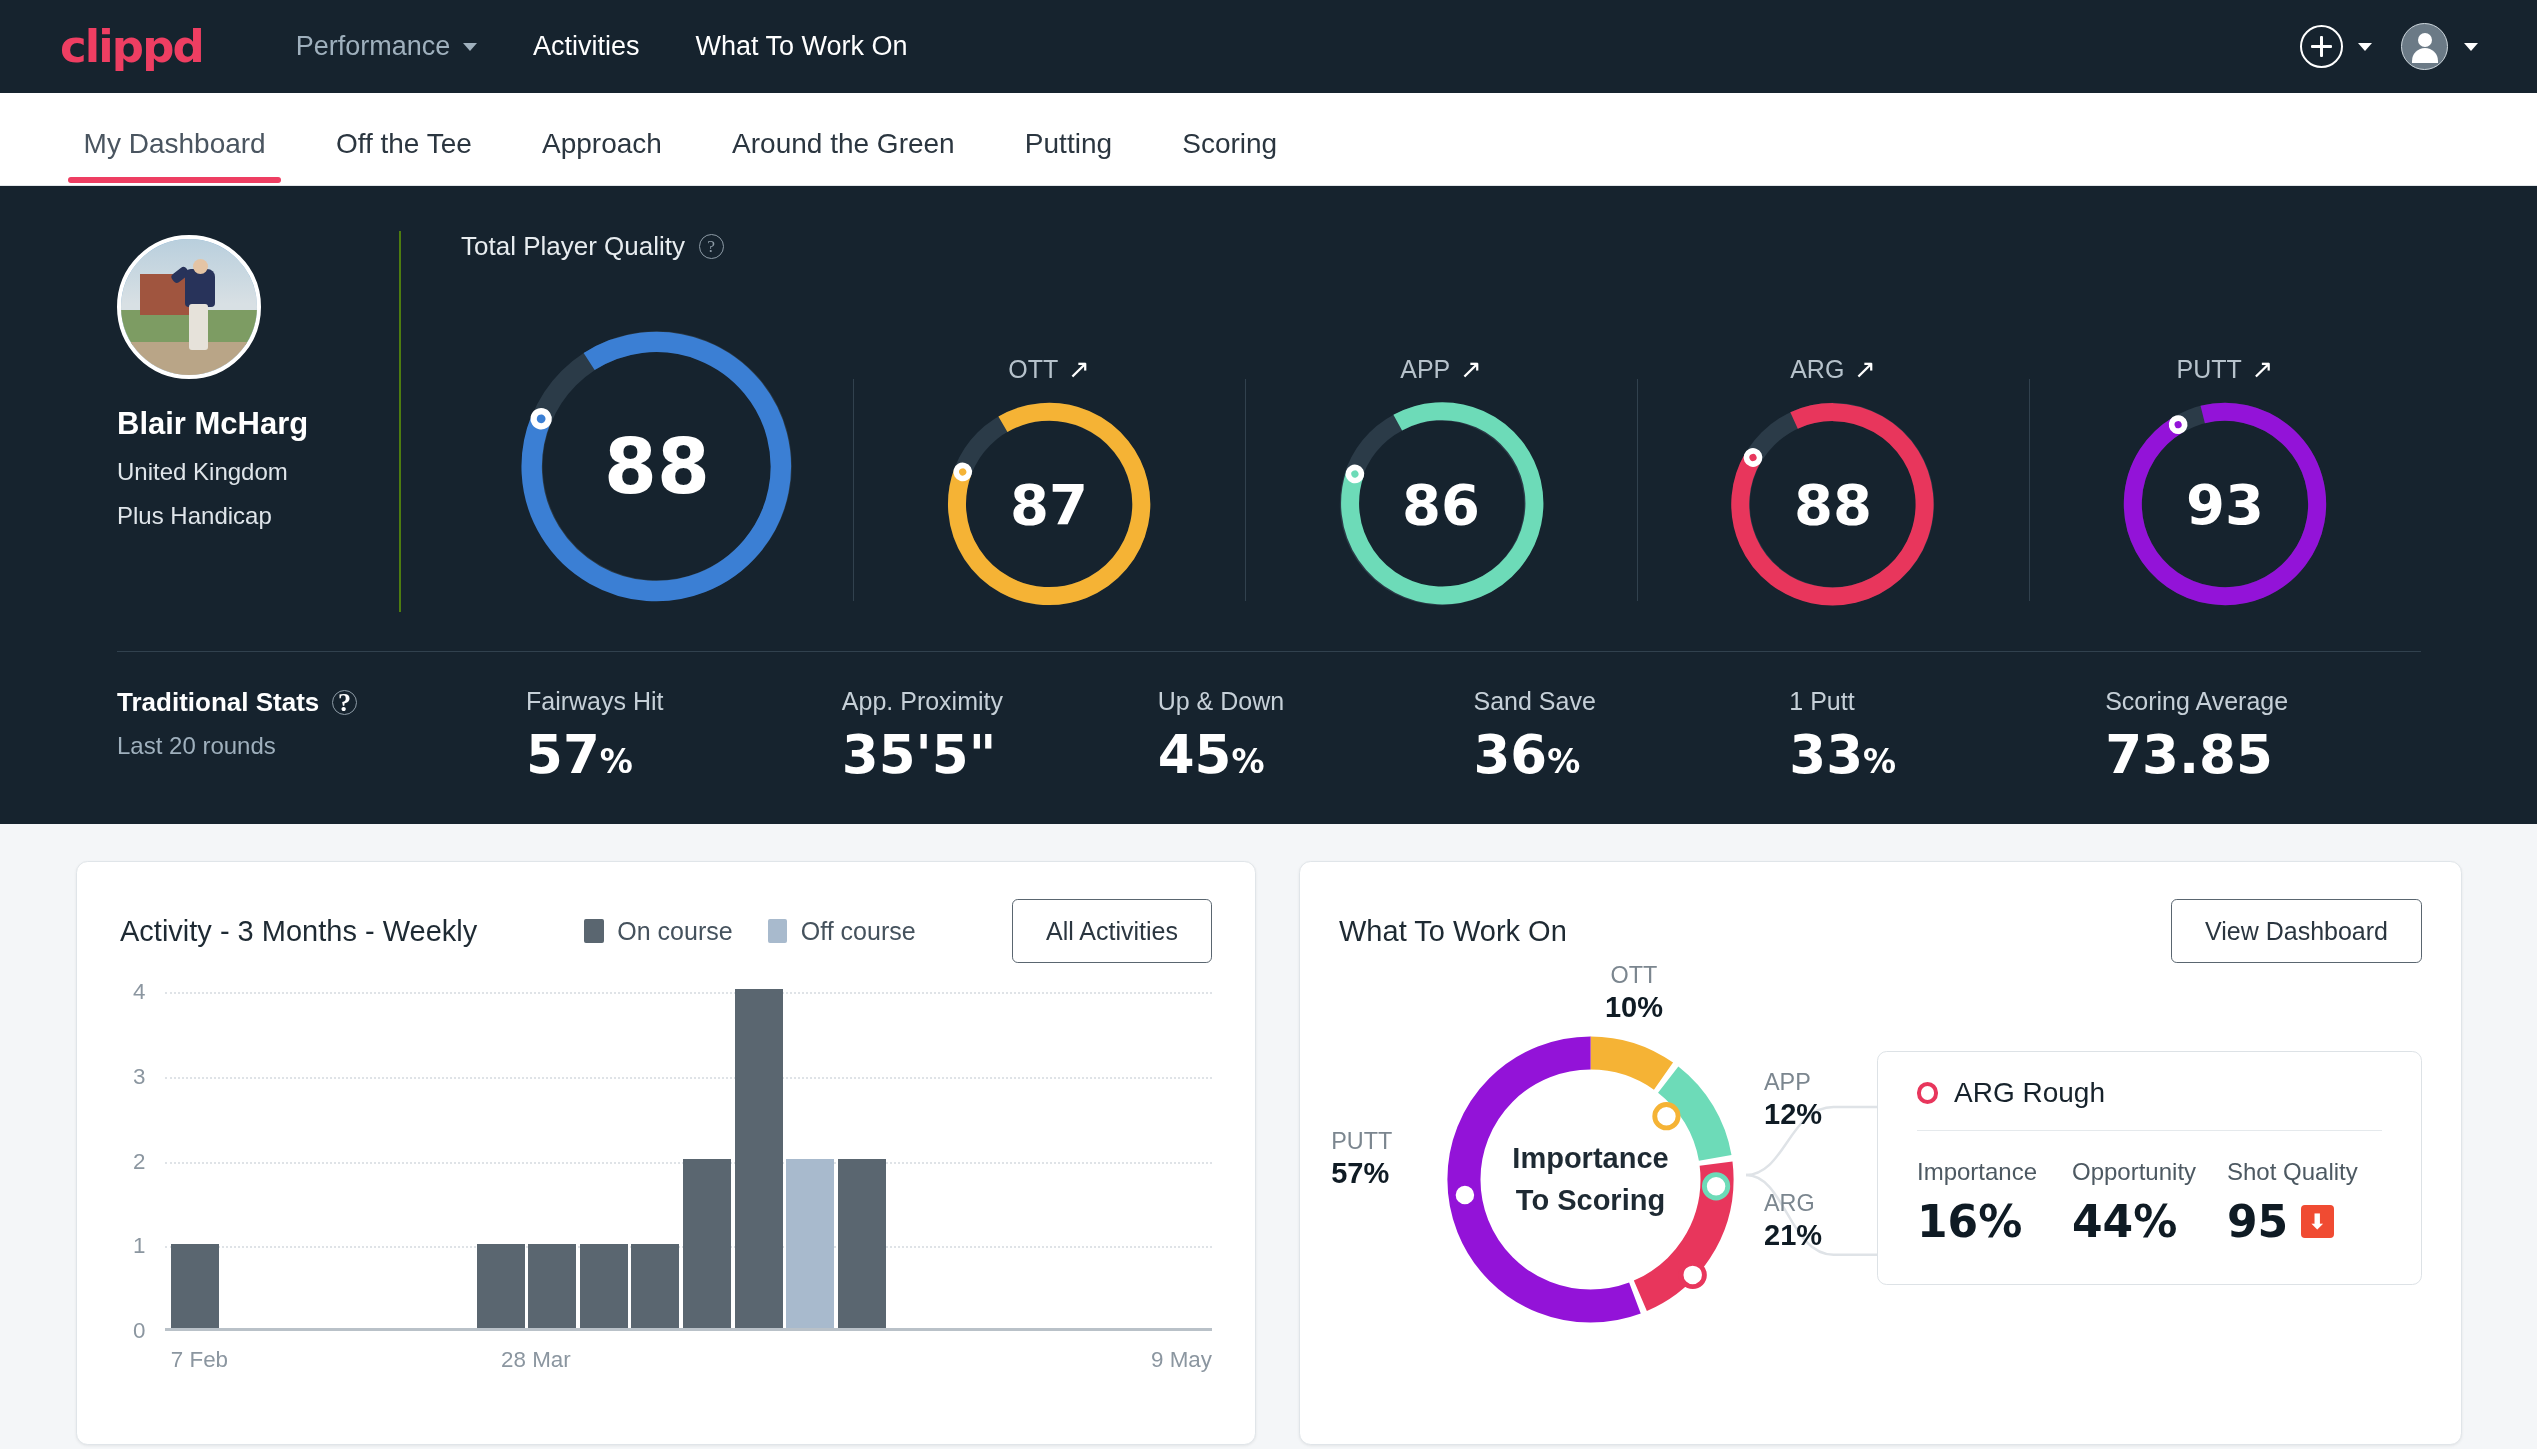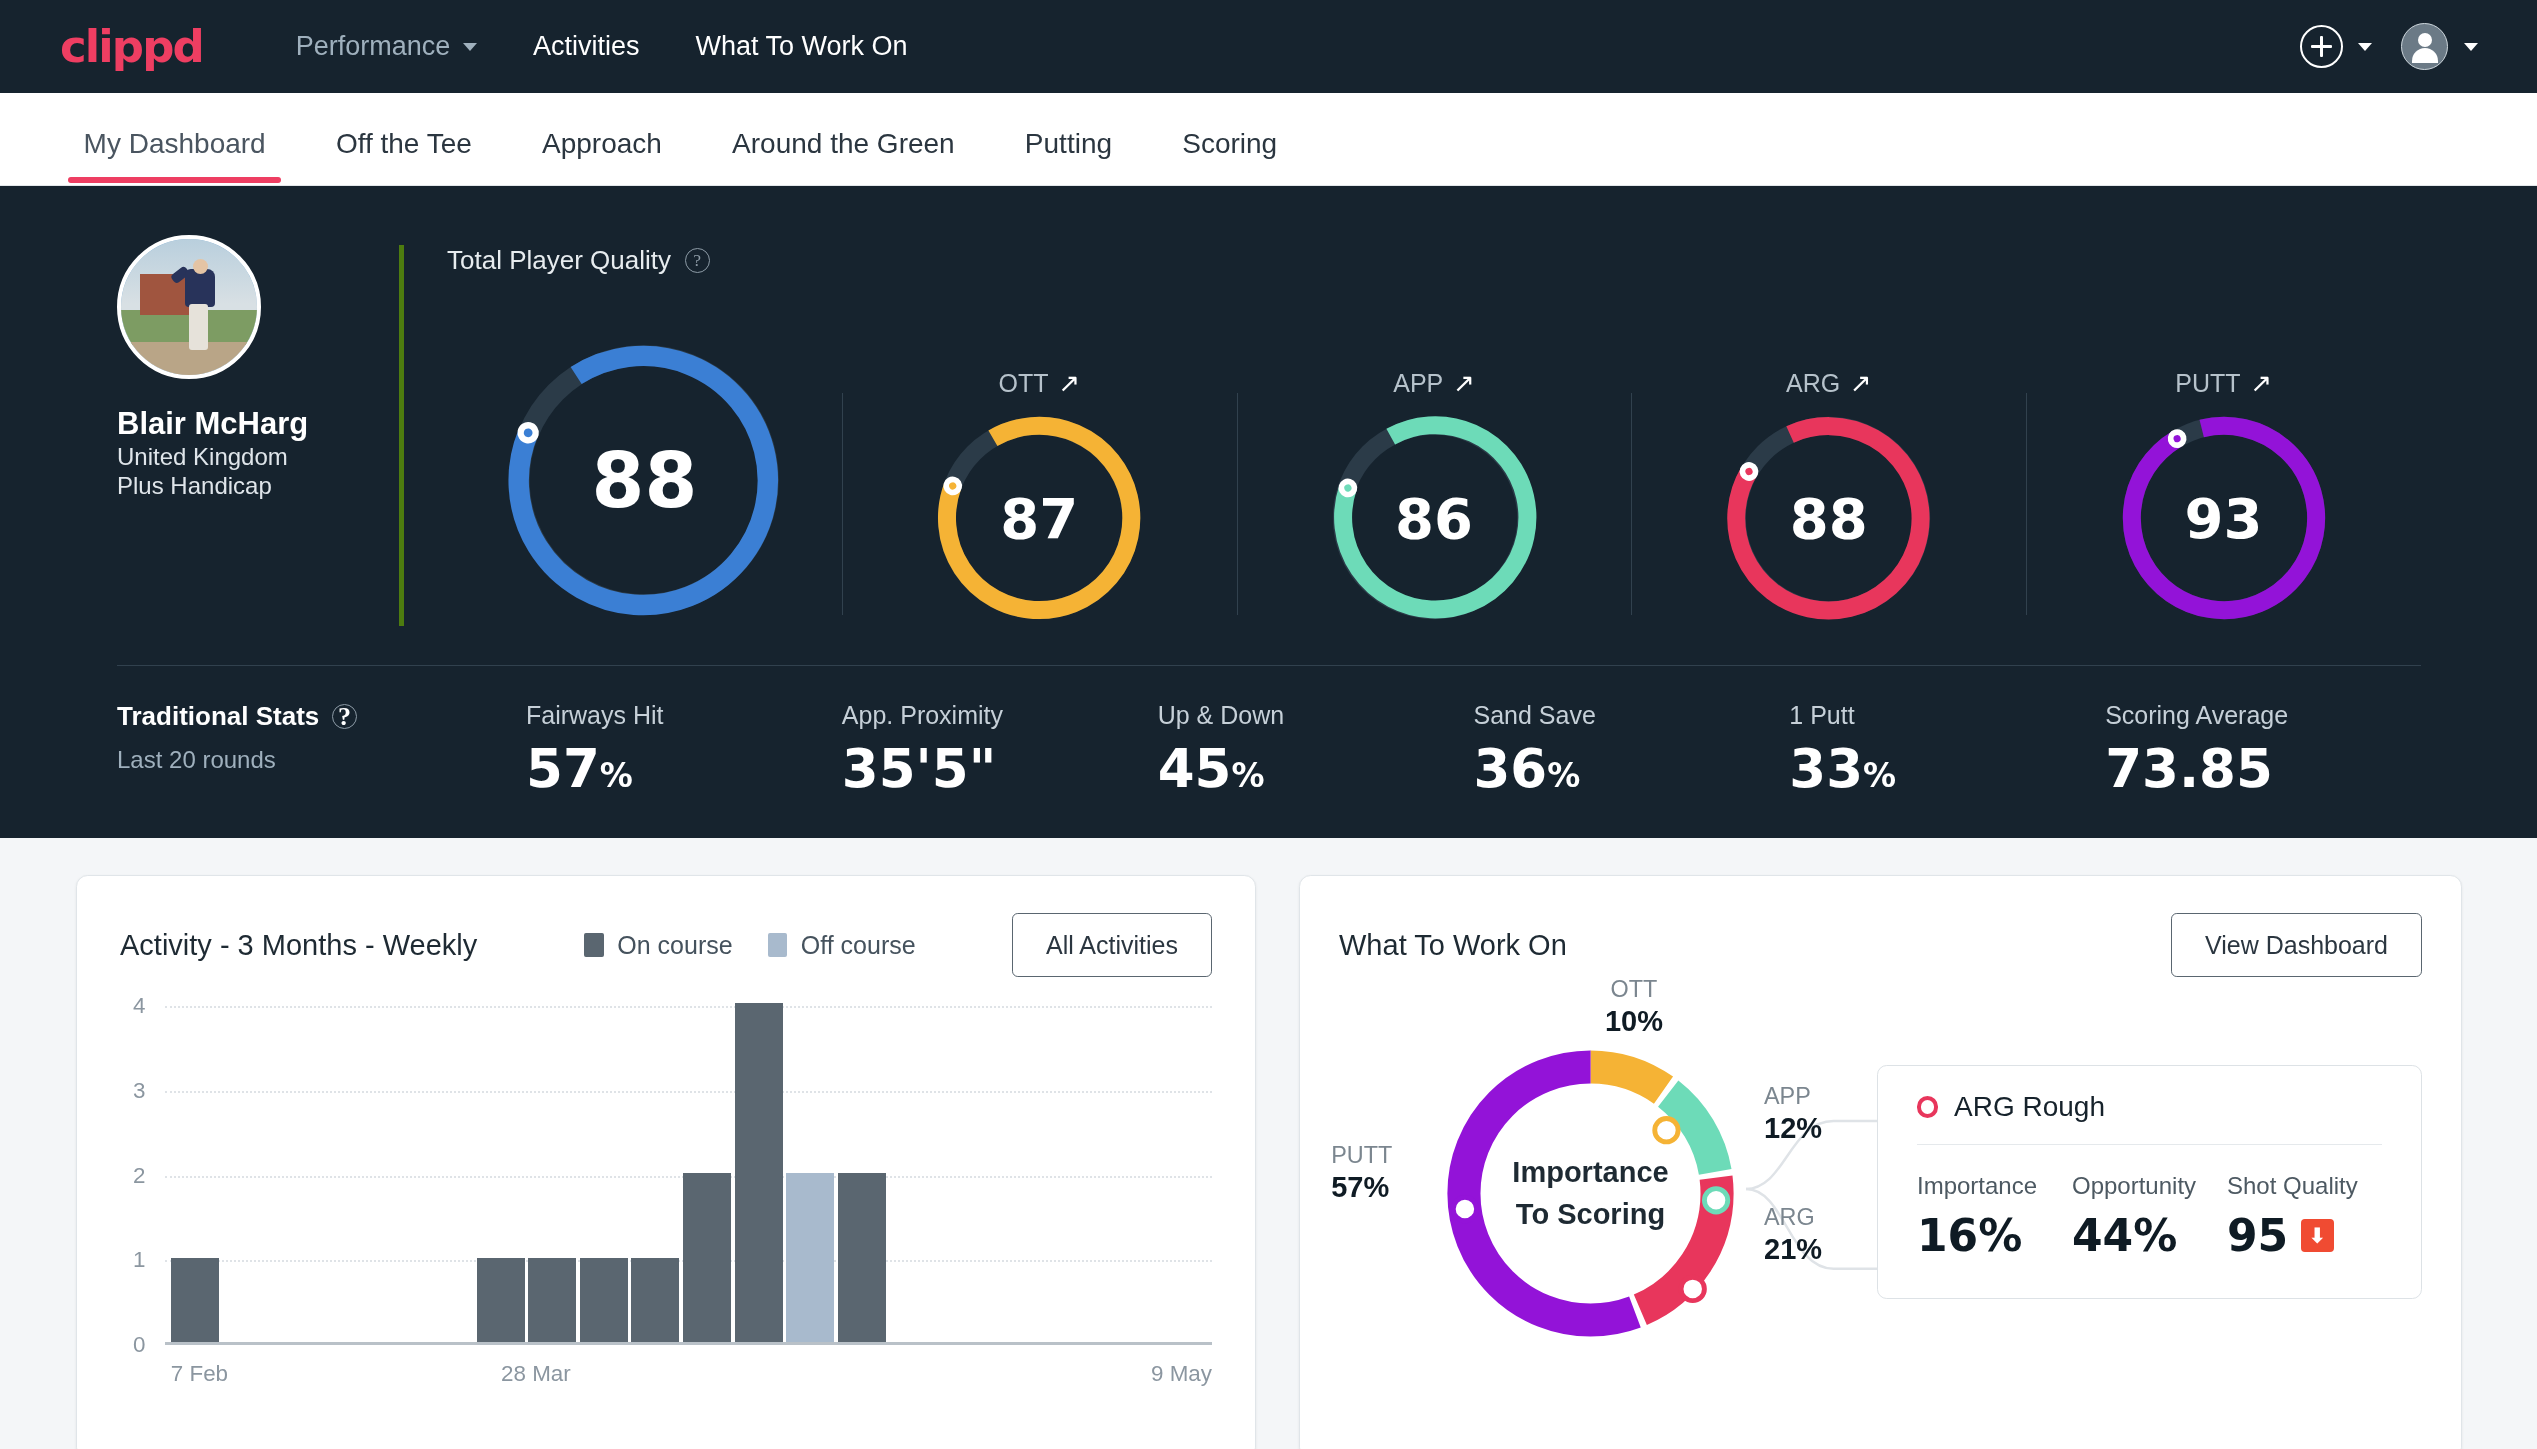--- a/index.html
+++ b/index.html
@@ -77,23 +77,23 @@
   .av-bldg  { position: absolute; left: 14%; top: 26%; width: 40%; height: 30%; background: #a0553f; }
   .av-person-torso { position: absolute; left: 47%; top: 22%; width: 22%; height: 28%;
                      background: #28335a; border-radius: 5.8px 7.8px 3.9px 3.9px; }
   .av-person-legs  { position: absolute; left: 50%; top: 48%; width: 14%; height: 34%;
                      background: #e6e2da; border-radius: 2.9px; }
   .av-person-head  { position: absolute; left: 53%; top: 15%; width: 11%; height: 11%;
                      background: #e4c4a4; border-radius: 50%; }
   .av-person-arm   { position: absolute; left: 37%; top: 23%; width: 13%; height: 7%;
                      background: #28335a; transform: rotate(-38deg); border-radius: 3.9px; }
   .pname { font-size: 31px; font-weight: 700; color: #fff; margin-top: 27px; }
-  .pmeta { font-size: 24px; color: #dfe5ea; margin-top: 1px; }
-
-  .quality { flex: 1; border-left: 5px solid #4d7c0f; padding-left: 43px; margin-top: 14px; }
+  .pmeta { font-size: 24px; color: #dfe5ea; margin-top: 16px; }
+
+  .quality { flex: 1; border-left: 2px solid #4d7c0f; padding-left: 60px; }
   .q-head { display: flex; align-items: center; gap: 13.6px; }
   .q-title { font-size: 26px; color: #e7ecef; }
   .qmark {
     width: 25px; height: 25px; border-radius: 50%; border: 1.9px solid #8d9ba6;
     color: #8d9ba6; font-size: 17.5px; display: flex; align-items: center;
     justify-content: center; font-family: "Liberation Serif", serif;
   }
   .gauges { display: flex; align-items: flex-end; margin-top: 15.6px; }
   .gauge-cell {
     flex: 1; display: flex; flex-direction: column; align-items: center;

